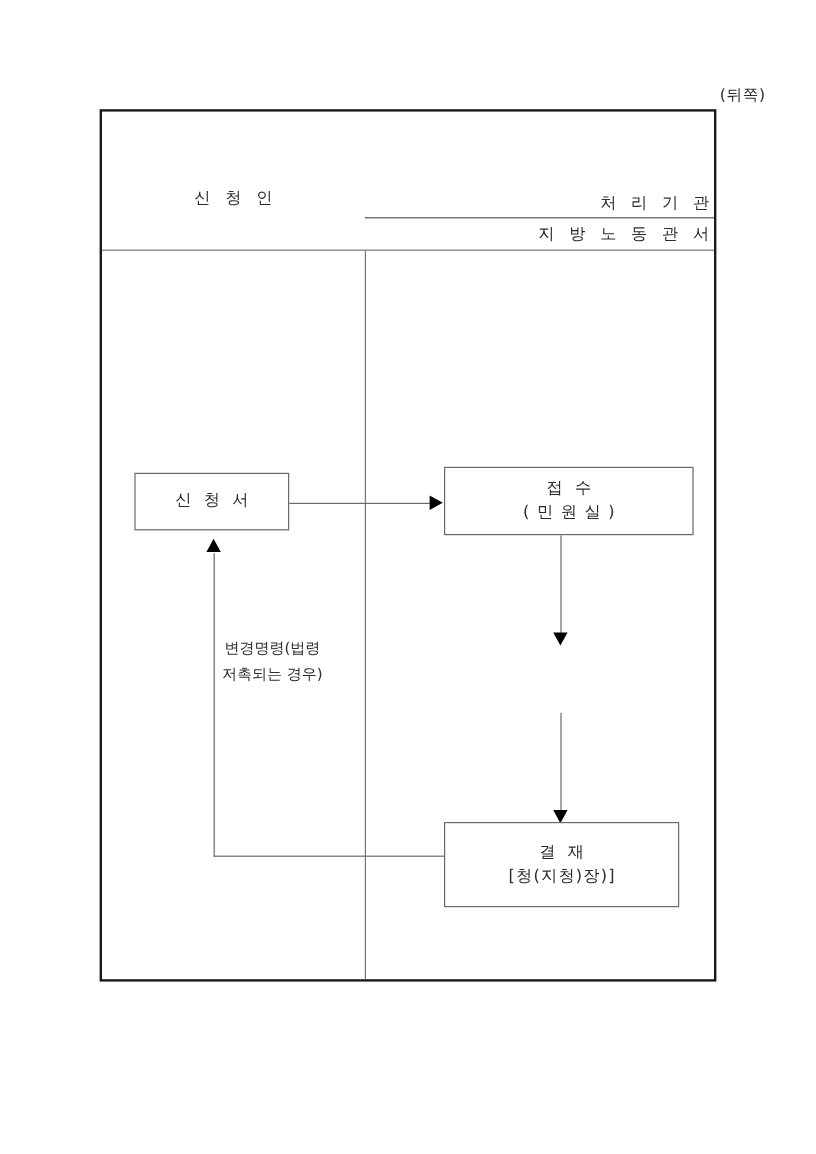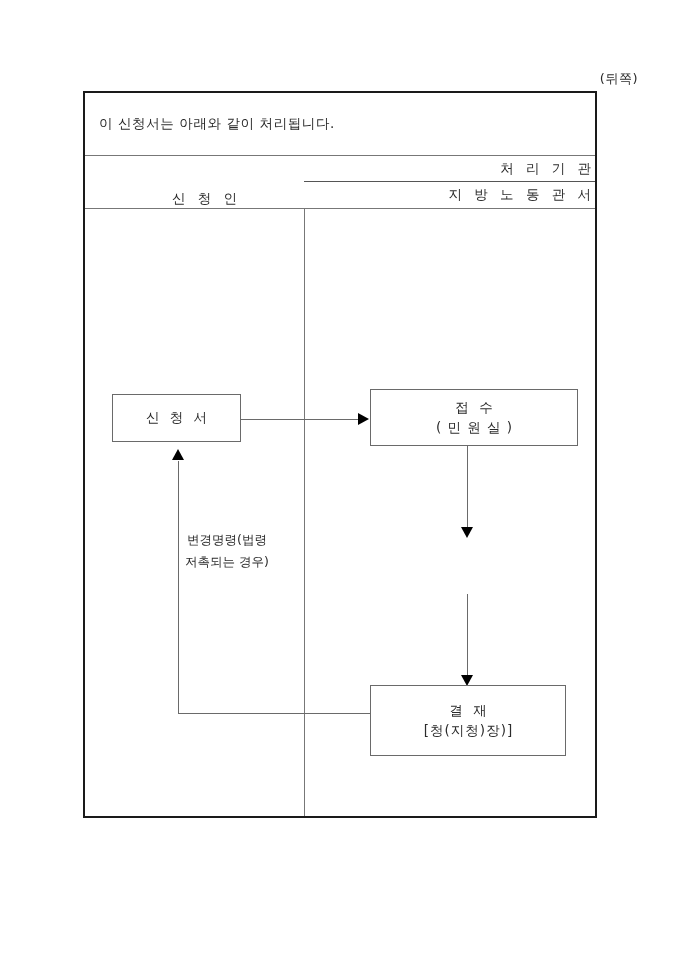--- a/index.html
+++ b/index.html
@@ -67,24 +67,23 @@
     box-sizing: border-box;
     border-bottom: 1px solid #777;
   }
   .header-left {
     position: absolute;
     left: 0;
     top: 0;
     width: 219px;
     height: 100%;
     display: flex;
-    align-items: flex-end;
+    align-items: flex-start;
     justify-content: center;
     box-sizing: border-box;
-    margin-left: 10px;
   }
   .header-right {
     position: absolute;
     left: 219px;
     top: 0;
     right: 0;
     height: 100%;
     box-sizing: border-box;
   }
   .header-right-top,
@@ -253,23 +252,20 @@
   }
   .return-note div { white-space: nowrap; }
 </style>
 </head>
 <body>
 
 <div class="page-side-label">(뒤쪽)</div>
 
 <div class="form-frame">
 
-  <div class="intro-row">
-    <div class="intro-text">이 신청서는 아래와 같이 처리됩니다.</div>
-  </div>
 
   <div class="header-band">
     <div class="header-left">
       <span class="hdr-text">신 청 인</span>
     </div>
     <div class="header-right">
       <div class="header-right-top">
         <span class="hdr-text">처 리 기 관</span>
       </div>
       <div class="header-right-bottom">

